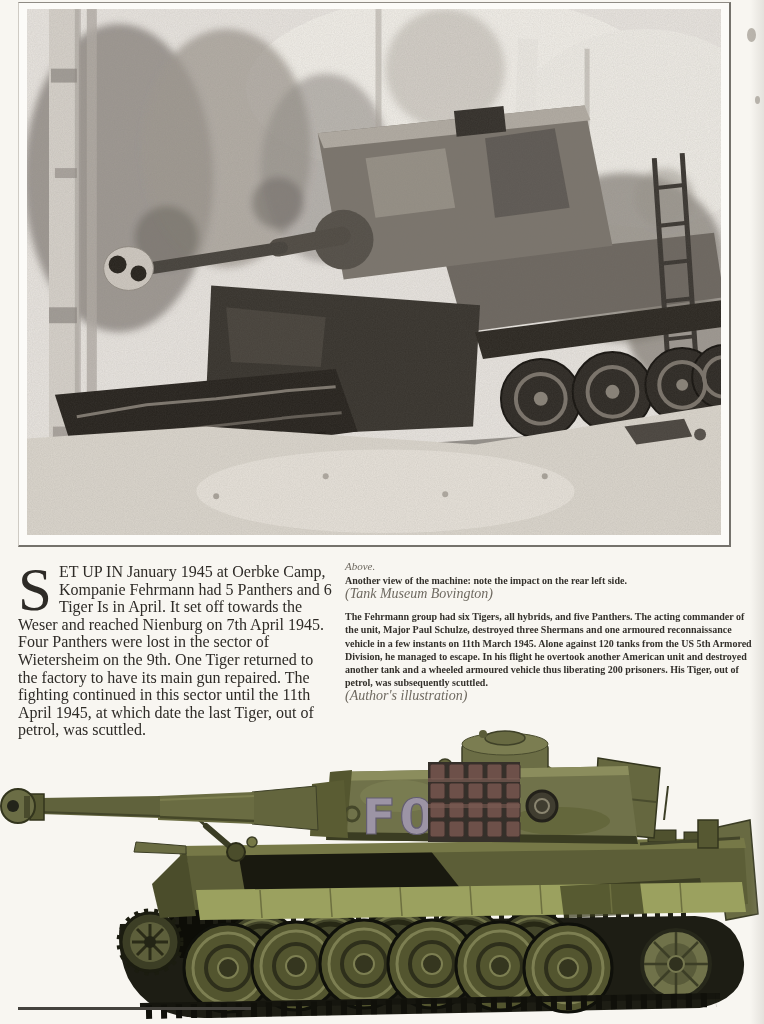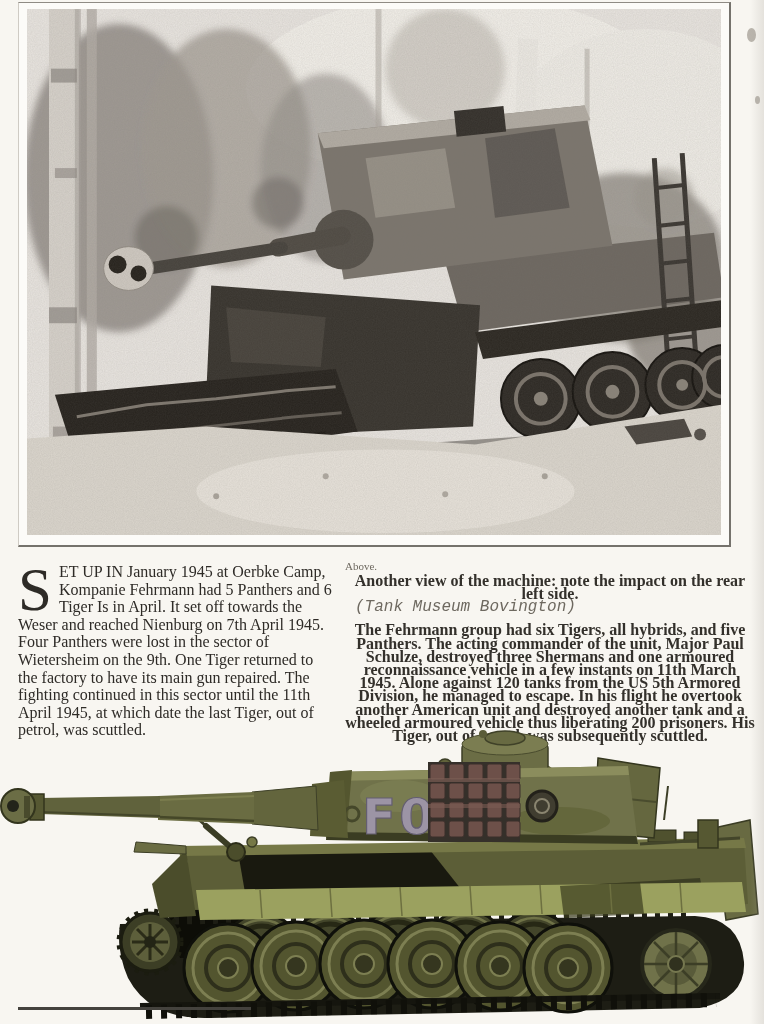--- a/index.html
+++ b/index.html
@@ -11,23 +11,23 @@
   .photo-frame{position:absolute;left:18px;top:2px;width:713px;height:545px;background:#fcfbf8;
         border-top:1px solid #8f8b84;border-left:1px solid #cfcbc4;
         border-right:2px solid #75726c;border-bottom:2px solid #75726c;
         box-sizing:border-box;padding:6px 8px 10px 8px;}
   .photo-frame svg{display:block;width:100%;height:100%;}
   
   .body-text{position:absolute;left:18px;top:563px;width:318px;font-size:16px;line-height:17.6px;
         color:#2e2b27;}
   .dropcap{float:left;font-size:61px;line-height:44px;margin:5px 7px 0 0;color:#2e2b27;}
   .captions{position:absolute;left:345px;top:560px;width:410px;color:#33302b;}
-  .cap-label{font-size:11px;line-height:12px;color:#6e6960;margin:0 0 2px 0;}
-  .cap-bold{font-weight:bold;font-size:16px;line-height:13.2px;margin:0;text-align:center;}
-  .cap-credit{font-style:italic;font-size:16px;line-height:12px;color:#6e6960;margin:1px 0 10px 10px;font-family:Liberation Mono, monospace;}
+  .cap-label{font-style:italic;font-size:11px;line-height:12px;color:#6e6960;margin:0 0 2px 0;}
+  .cap-bold{font-weight:bold;font-size:10px;line-height:13.2px;margin:0;}
+  .cap-credit{font-style:italic;font-size:14px;line-height:12px;color:#6e6960;margin:1px 0 10px 0;}
   
   .illustration{position:absolute;left:0;top:726px;width:764px;height:298px;}
   .illustration svg{display:block;width:100%;height:100%;}
   .bottom-rule{position:absolute;left:18px;top:1007px;width:233px;height:3px;background:#44423d;}
   .speck{position:absolute;background:#b9b4ac;border-radius:50%;}
 </style>
 </head>
 <body>
 
 <div class="page">
@@ -137,20 +137,21 @@
 
   <article class="body-text">
     <span class="dropcap">S</span><span>ET UP IN</span><span> January 1945 at Oerbke Camp, Kompanie Fehrmann had 5 Panthers and 6 Tiger Is in April. It set off towards the Weser and reached Nienburg on 7th April 1945. Four Panthers were lost in the sector of Wietersheim on the 9th. One Tiger returned to the factory to have its main gun repaired. The fighting continued in this sector until the 11th April 1945, at which date the last Tiger, out of petrol, was scuttled.</span>
   </article>
 
   <aside class="captions">
     <p class="cap-label">Above.</p>
     <p class="cap-bold">Another view of the machine: note the impact on the rear left side.</p>
     <p class="cap-credit">(Tank Museum Bovington)</p>
     <p class="cap-bold">The Fehrmann group had six Tigers, all hybrids, and five Panthers. The acting commander of the unit, Major Paul Schulze, destroyed three Shermans and one armoured reconnaissance vehicle in a few instants on 11th March 1945. Alone against 120 tanks from the US 5th Armored Division, he managed to escape. In his flight he overtook another American unit and destroyed another tank and a wheeled armoured vehicle thus liberating 200 prisoners. His Tiger, out of petrol, was subsequently scuttled.</p>
+    <p class="cap-credit">(Author's illustration)</p>
   </aside>
 
   <div class="illustration">
     <svg viewBox="0 0 764 298" preserveAspectRatio="none">
 
       <polygon points="714,102 750,94 758,188 726,194" fill="#686a42" stroke="#3a3c24" stroke-width="1.5"></polygon>
 
       <path d="M120,198 L695,190 Q740,192 744,236 Q746,272 700,282 L210,292 Q150,294 128,252 Q116,224 120,198 Z" fill="#1d1d14"></path>
       <polygon points="165,178 250,174 268,228 180,232" fill="#0d0d07"></polygon>
       <line x1="135" y1="193" x2="690" y2="186" stroke="#1d1d14" stroke-width="12" stroke-dasharray="5,8"></line>

